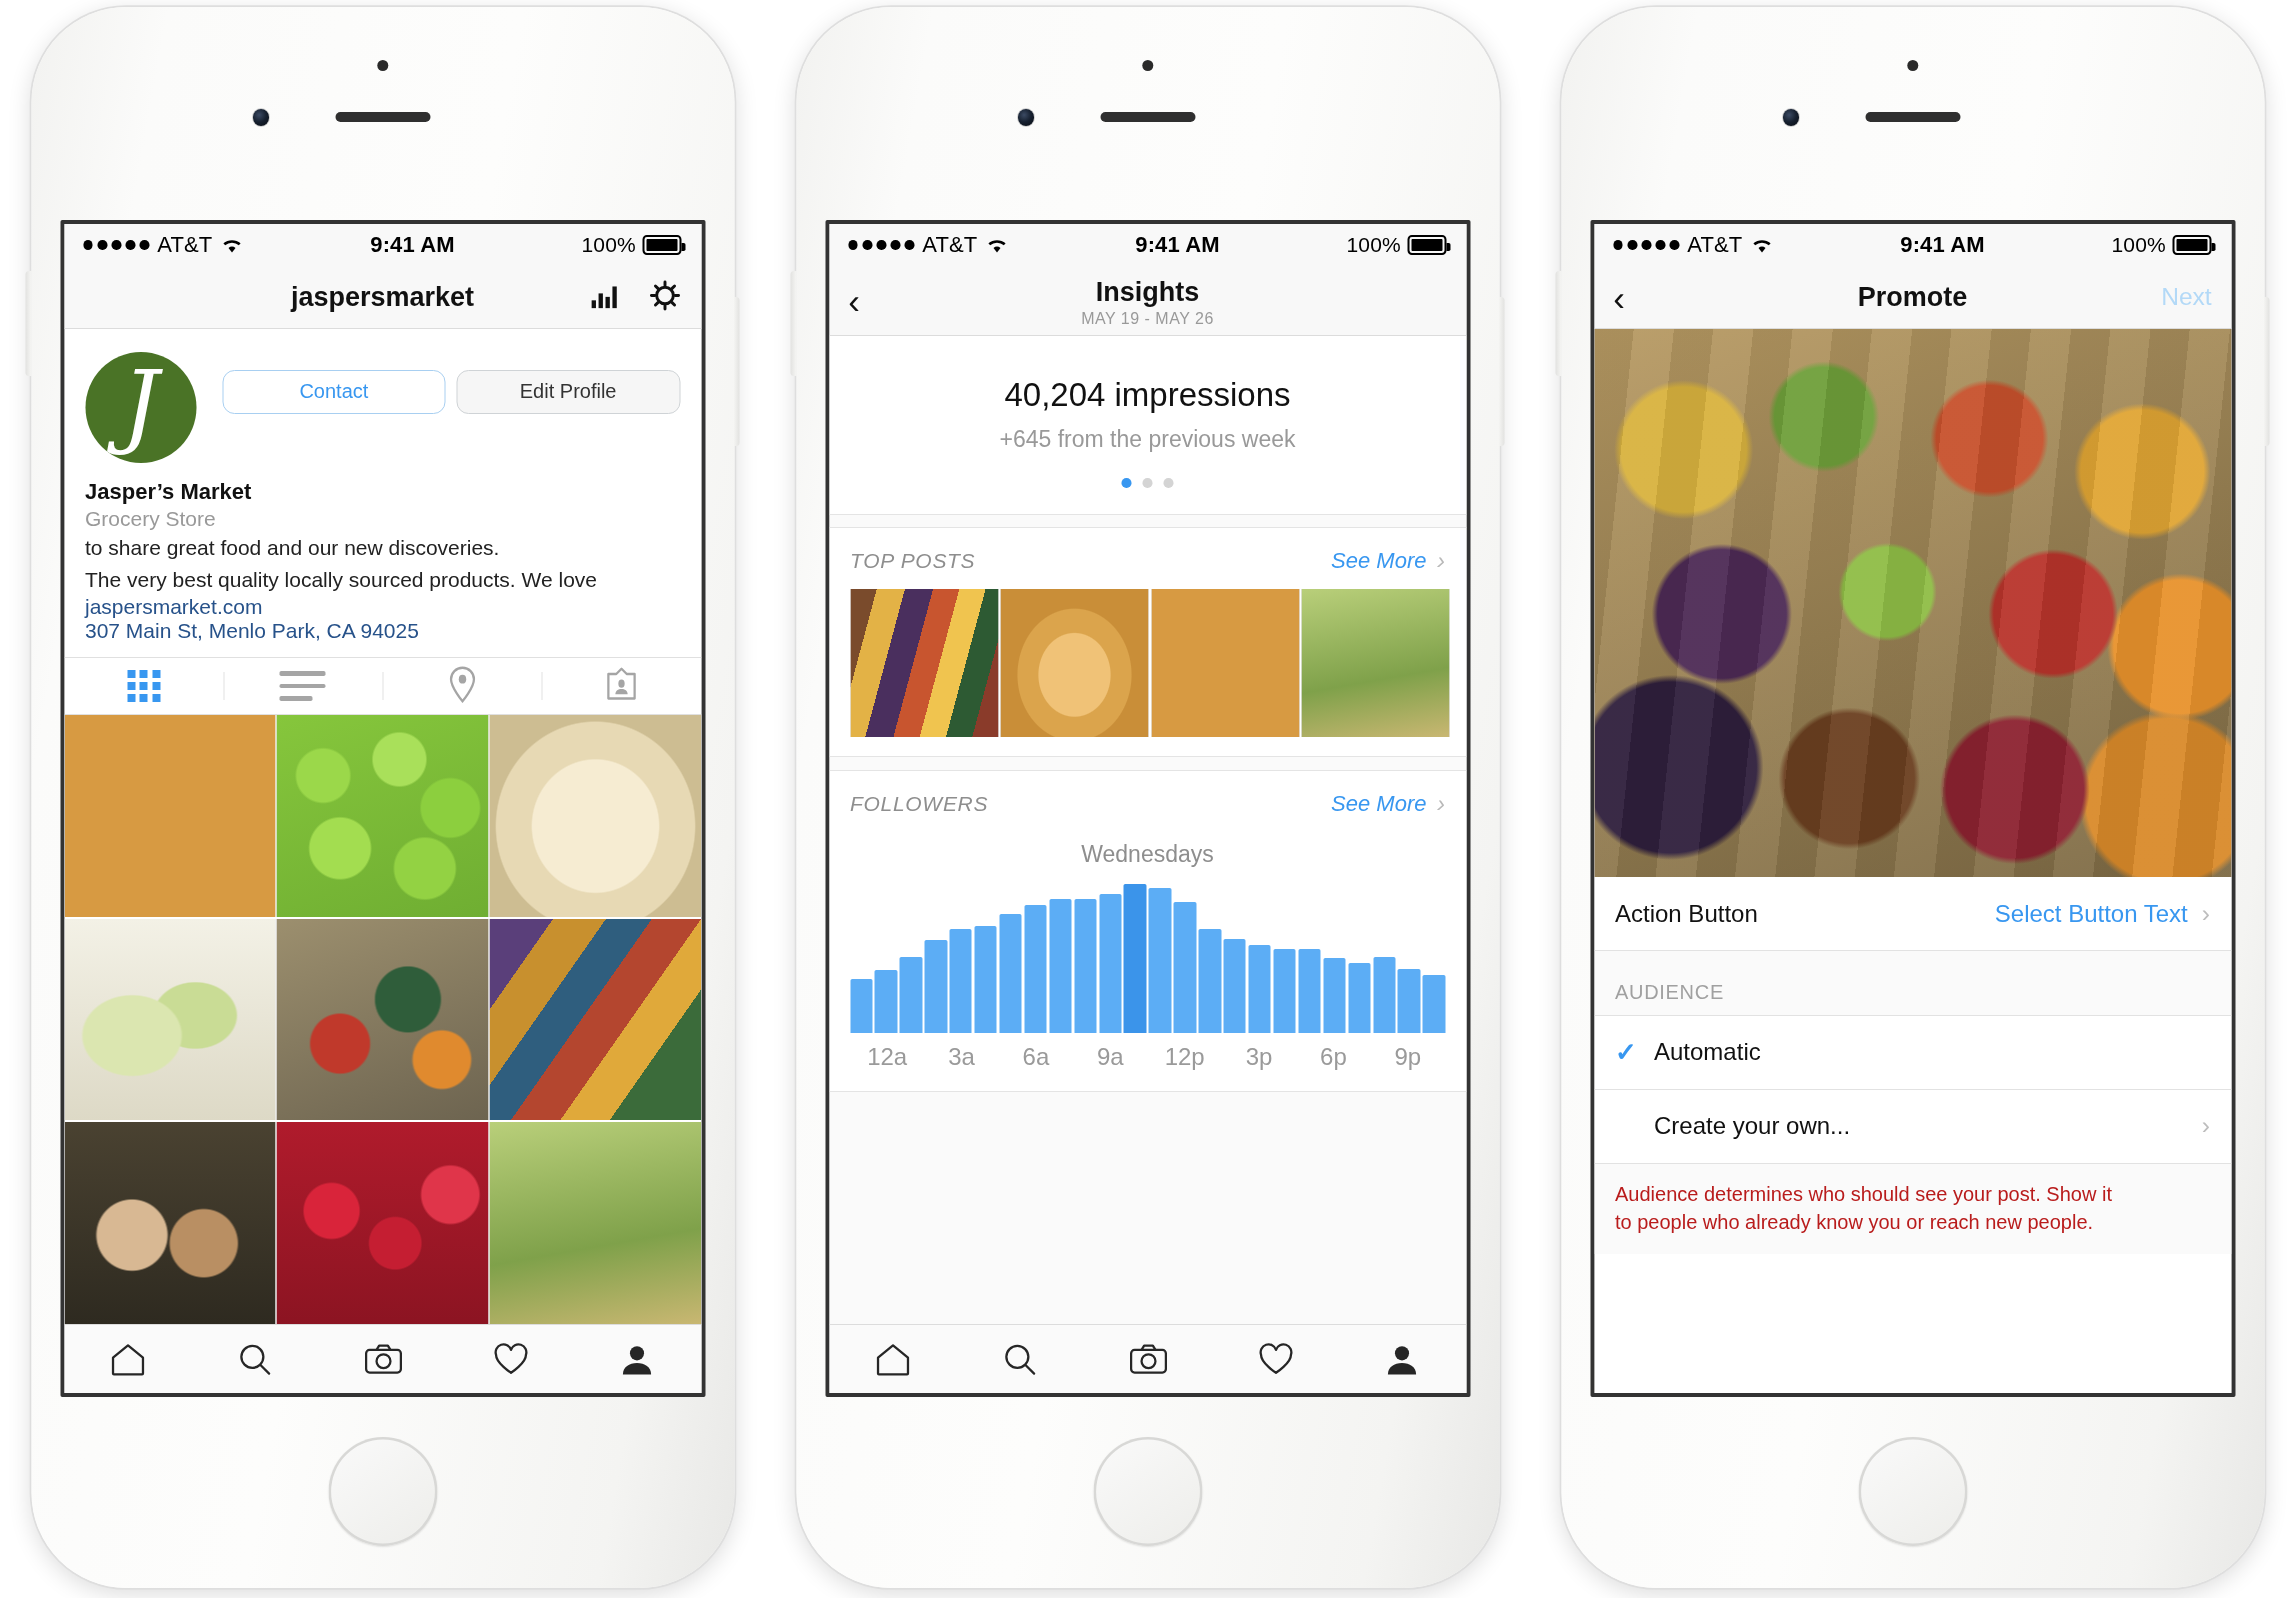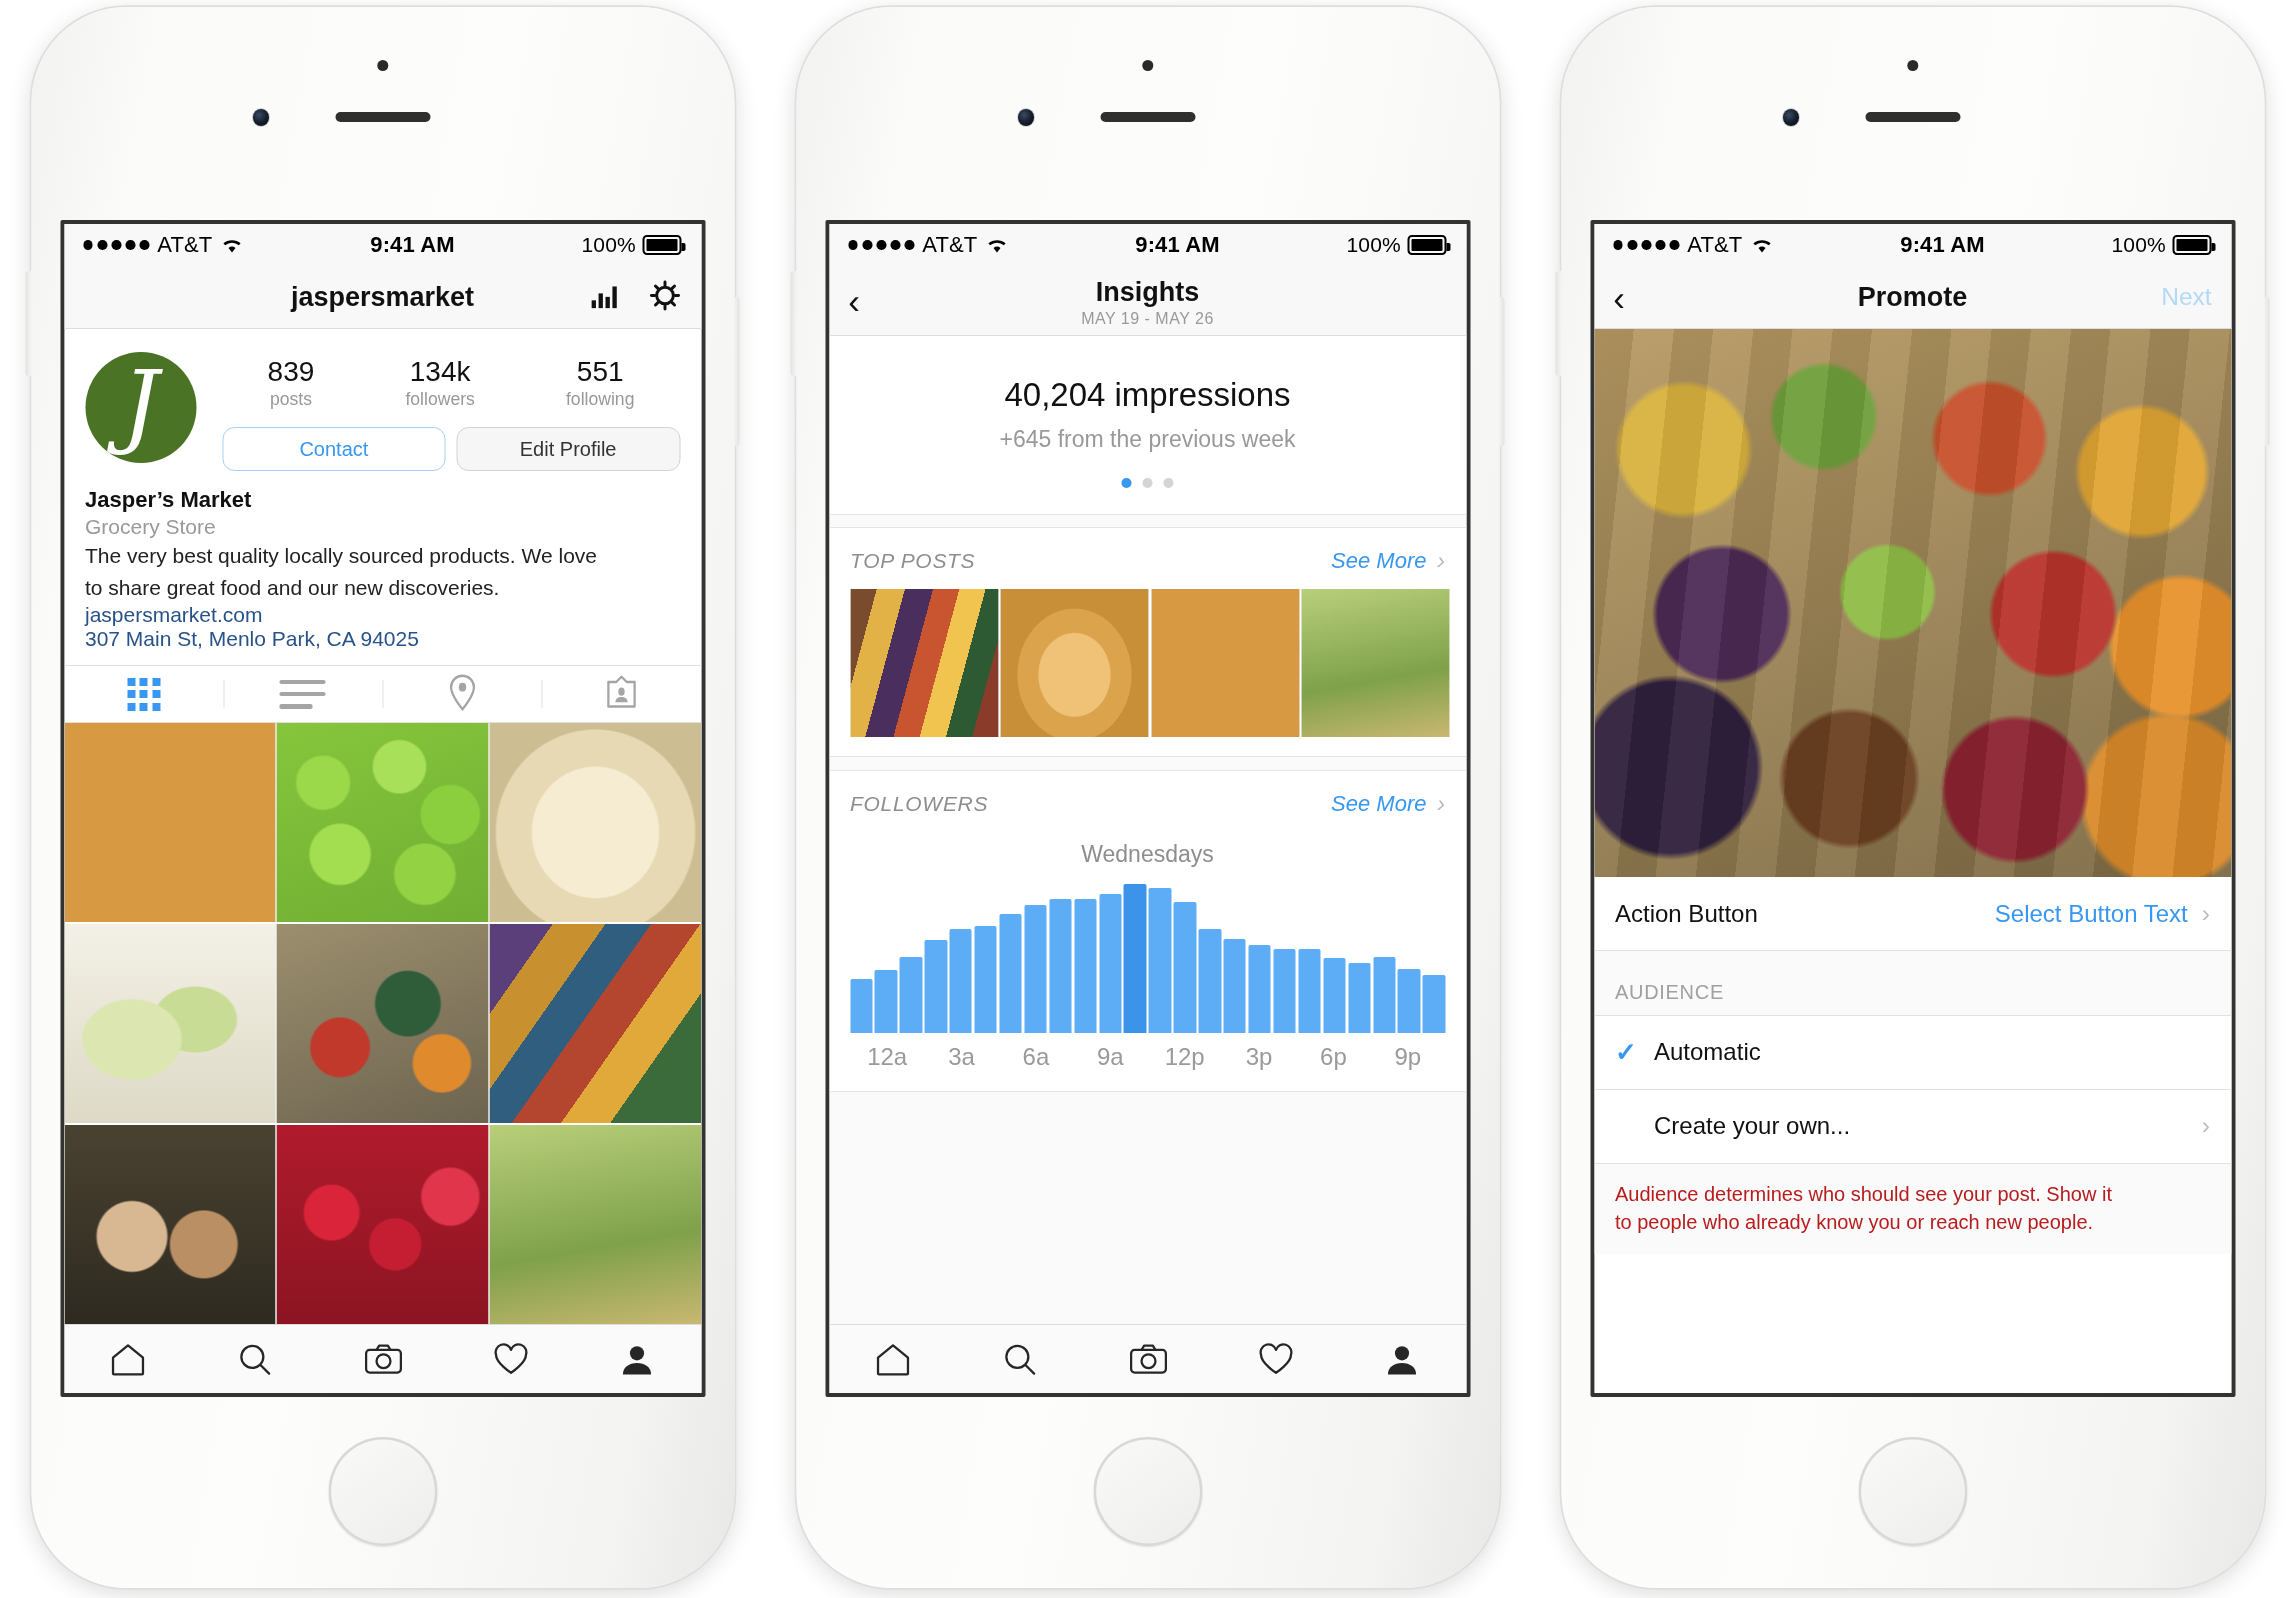--- a/index.html
+++ b/index.html
@@ -283,46 +283,32 @@
                 </svg>
             </span>
           </div>
         </div>
 
         <div class="prof-top">
           <div class="avatar">
             <span class="glyph">J</span>
           </div>
           <div class="prof-right">
-            <div class="stats">
-              <div class="stat">
-                <div class="stat-n">839</div>
-                <div class="stat-l">posts</div>
-              </div>
-              <div class="stat">
-                <div class="stat-n">134k</div>
-                <div class="stat-l">followers</div>
-              </div>
-              <div class="stat">
-                <div class="stat-n">551</div>
-                <div class="stat-l">following</div>
-              </div>
-            </div>
             <div class="prof-btns">
               <div class="btn contact">Contact</div>
               <div class="btn edit">Edit Profile</div>
             </div>
           </div>
         </div>
 
         <div class="bio">
           <div class="bio-name">Jasper’s Market</div>
           <div class="bio-cat">Grocery Store</div>
+          <div class="bio-text">to share great food and our new discoveries.</div>
           <div class="bio-text">The very best quality locally sourced products. We love</div>
-          <div class="bio-text">to share great food and our new discoveries.</div>
           <div class="bio-link">jaspersmarket.com</div>
           <div class="bio-addr">307 Main St, Menlo Park, CA 94025</div>
         </div>
 
         <div class="tabs">
           <div class="tab">
             <span class="grid-ico">
                 <i></i>
                 <i></i>
                 <i></i>

